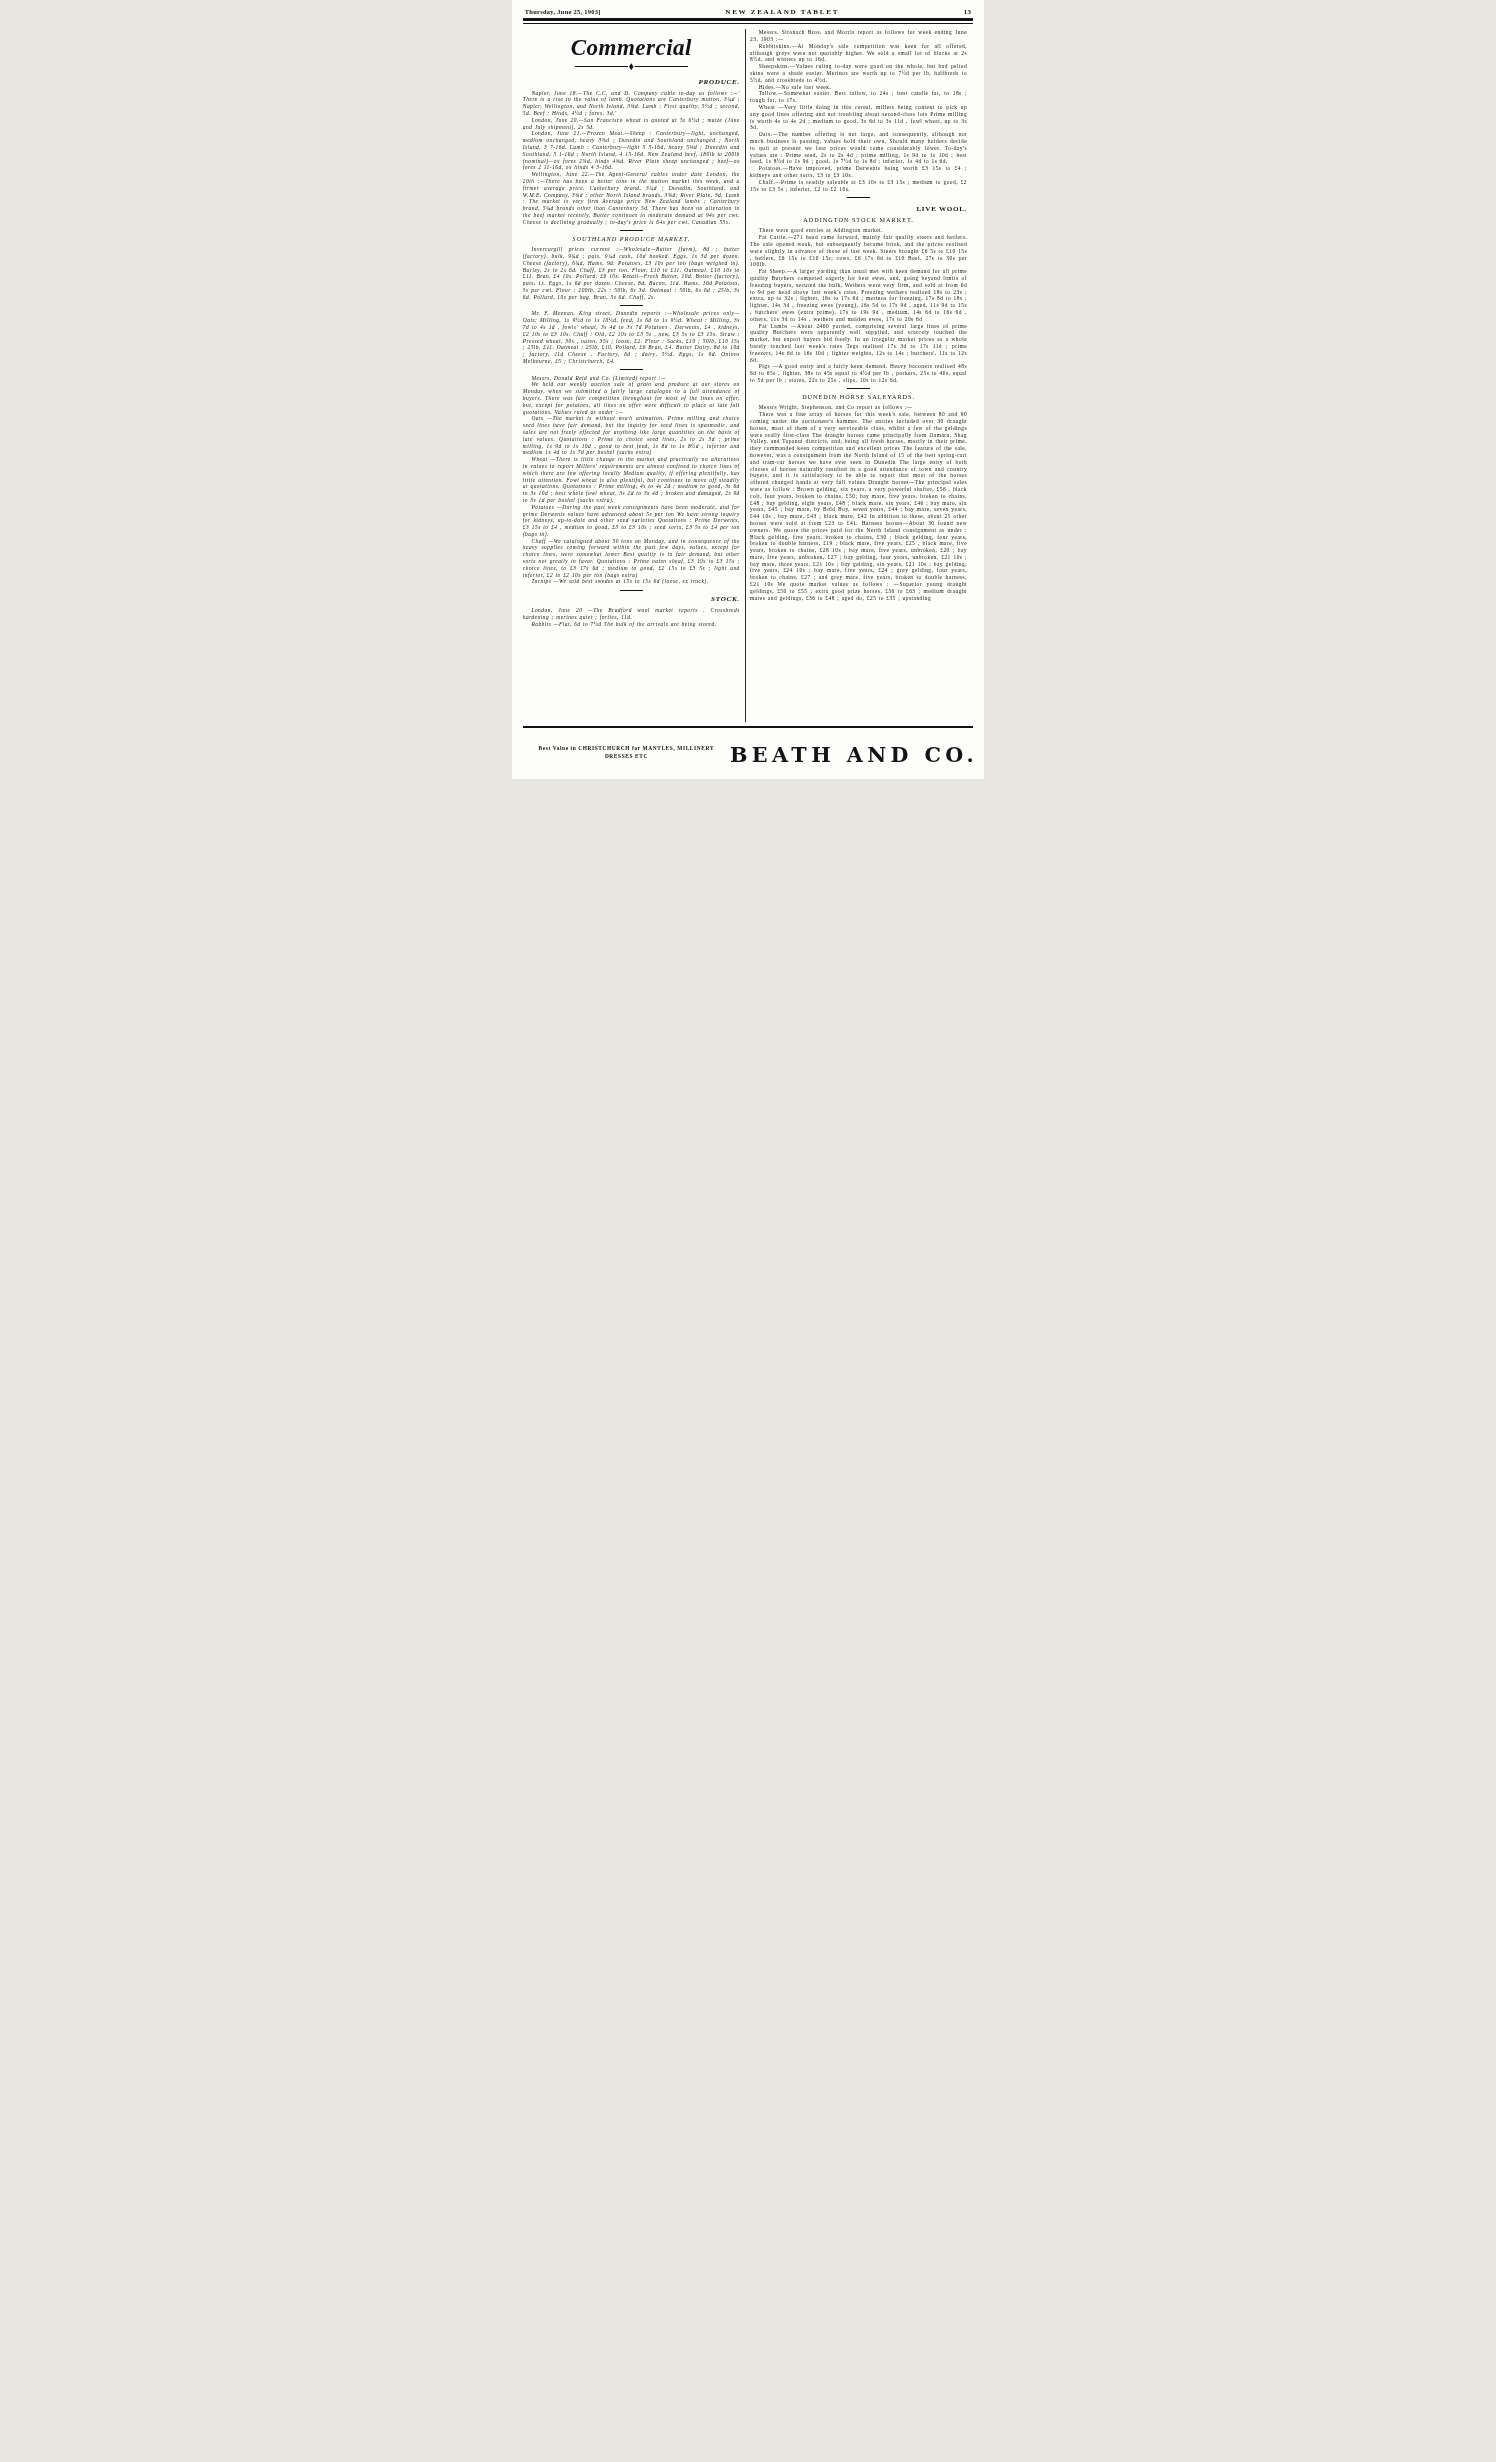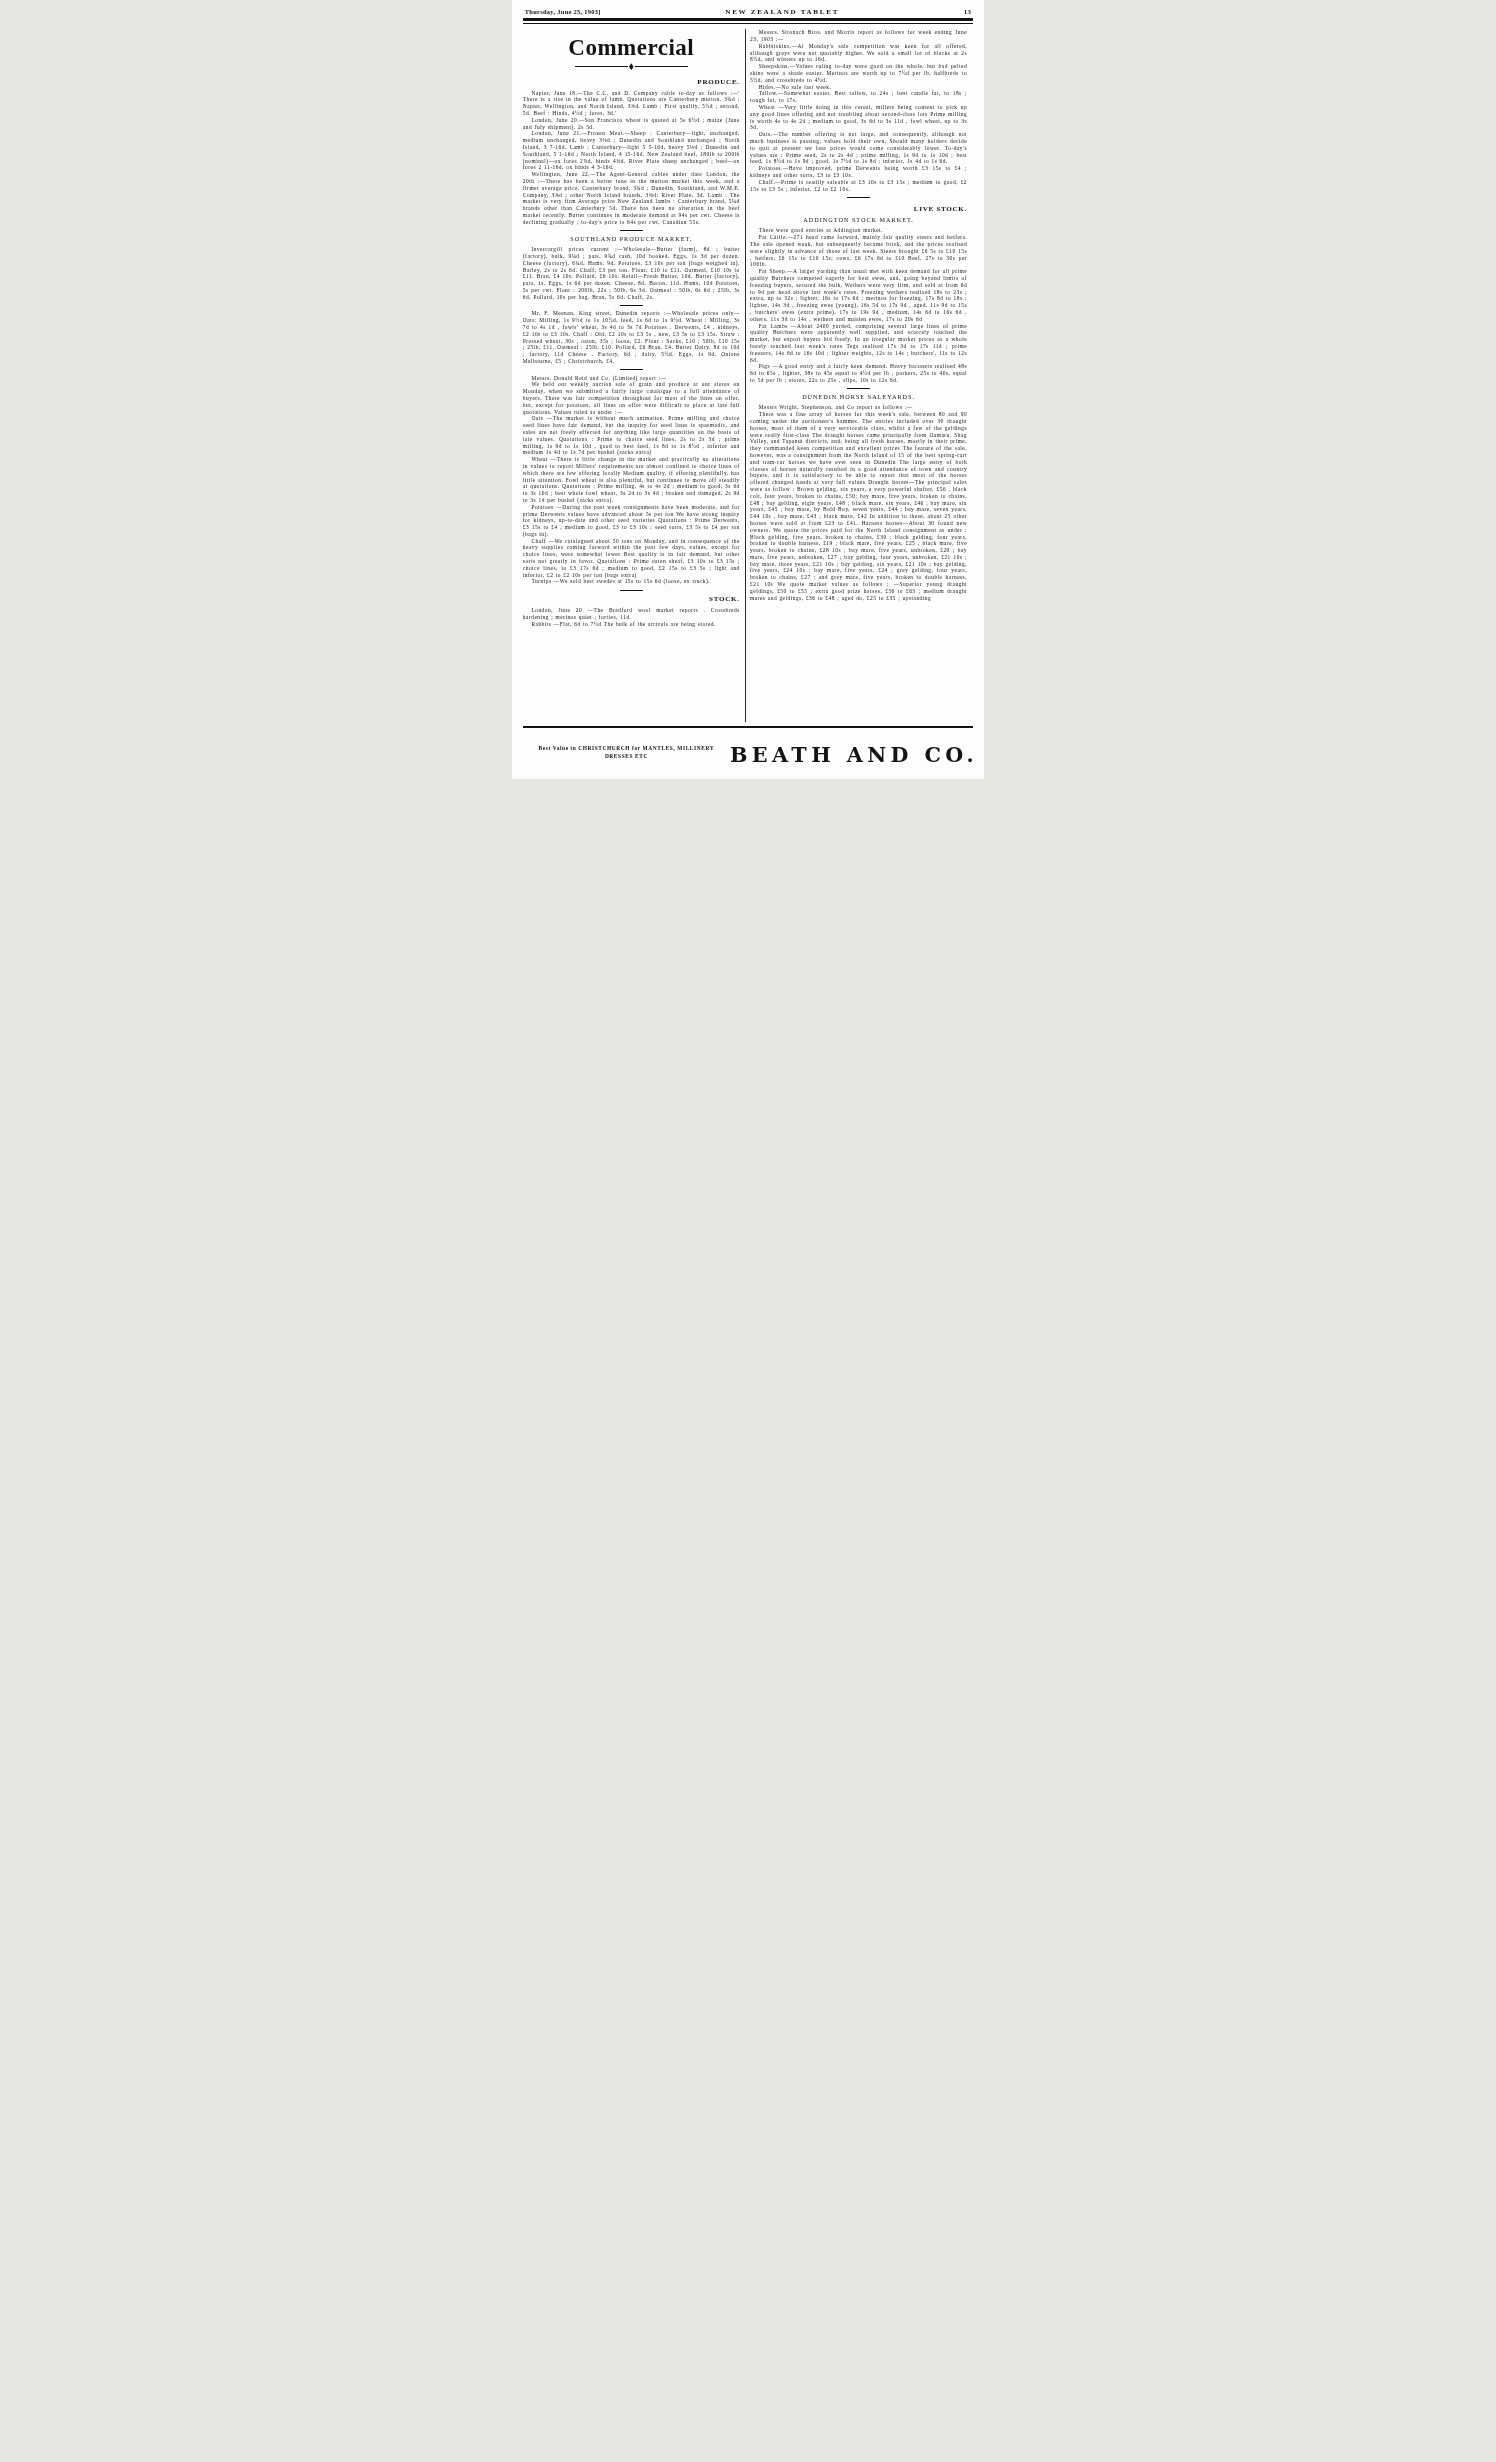--- a/index.html
+++ b/index.html
@@ -42,21 +42,21 @@
     display: flex;
     align-items: stretch;
     height: 693px;
     overflow: hidden;
   }
   .col {
     width: 217px;
     overflow: hidden;
     text-align: justify;
   }
-  .col-left { padding-right: 4.9px; }
+  .col-left { padding-right: 4.9px; font-style: italic; }
   .col-right { padding-left: 4.9px; }
   .col-divider {
     width: 0.5px;
     background: #2a2a2a;
     flex: 0 0 0.5px;
   }
   .col p {
     margin: 0;
     font-size: 5.4px;
     line-height: 6.8px;
@@ -190,21 +190,21 @@
       <p>Rabbitskins.—At Monday's sale competition was keen for all offered, although greys were not quotably higher. We sold a small lot of blacks at 2s 8½d, and winters up to 16d.</p>
       <p>Sheepskins.—Values ruling to-day were good on the whole, but bad pelted skins were a shade easier. Merinos are worth up to 7½d per lb, halfbreds to 5½d, and crossbreds to 4½d.</p>
       <p>Hides.—No sale last week.</p>
       <p>Tallow.—Somewhat easier. Best tallow, to 24s ; best candle fat, to 18s ; rough fat, to 17s.</p>
       <p>Wheat —Very little doing in this cereal, millers being content to pick up any good lines offering and not troubling about second-class lots  Prime milling is worth 4s to 4s 2d ; medium to good, 3s 6d to 3s 11d , fowl wheat, up to 3s 3d.</p>
       <p>Oats.—The number offering is not large, and consequently, although not much business is passing, values hold their own. Should many holders decide to quit at present we fear prices would come considerably lower. To-day's values are : Prime seed, 2s to 2s 4d ; prime milling, 1s 9d to 1s 10d ; best feed, 1s 8½d to 1s 9d ; good, 1s 7½d to 1s 8d ; inferior, 1s 4d to 1s 6d.</p>
       <p>Potatoes.—Have improved, prime Derwents being worth £3 15s to £4 ; kidneys and other sorts, £3 to £3 10s.</p>
       <p>Chaff.—Prime is readily saleable at £3 10s to £3 15s ; medium to good, £2 15s to £3 5s ; inferior, £2 to £2 10s.</p>
 
       <div class="rule-sm"></div>
-      <h2 class="heading-major" style="margin-top:6.9px;">LIVE STOCK.</h2>
+      <h2 class="heading-major" style="margin-top:6.9px;">LIVE WOOL.</h2>
       <h3 class="heading-minor">ADDINGTON STOCK MARKET.</h3>
       <p>There were good entries at Addington market.</p>
       <p>Fat Cattle.—271 head came forward, mainly fair quality steers and heifers. The sale opened weak, but subsequently became brisk, and the prices realised were slightly in advance of those of last week. Steers brought £6 5s to £10 15s , heifers, £6 15s to £10 15s; cows, £6 17s 6d to £10  Beef, 27s to 30s per 100lb.</p>
       <p>Fat Sheep.—A larger yarding than usual met with keen demand for all prime quality  Butchers competed eagerly for best ewes, and, going beyond limits of freezing buyers, secured the bulk,  Wethers were very firm, and sold at from 6d to 9d per head above last week's rates. Freezing wethers realised 18s to 23s ; extra, up to 32s ; lighter, 16s to 17s 6d ; merinos for freezing, 17s 8d to 18s ; lighter, 14s 3d , freezing ewes (young), 16s 5d to 17s 9d , aged, 11s 9d to 15s , butchers' ewes (extra prime), 17s to 19s 9d , medium, 14s 6d to 16s 6d , others, 11s 3d to 14s , wethers and maiden ewes, 17s to 20s 6d</p>
       <p>Fat Lambs —About 2400 yarded, comprising several large lines of prime quality  Butchers were apparently well supplied, and scarcely touched the market, but export buyers bid freely. In an irregular market prices as a whole barely touched last week's rates  Tegs realised 17s 3d to 17s 11d ; prime freezers, 14s 6d to 16s 10d ; lighter weights, 12s to 14s ; butchers', 11s to 12s 6d.</p>
       <p>Pigs —A good entry and a fairly keen demand. Heavy baconers realised 48s 6d to 65s , lighter, 38s to 45s equal to 4½d per lb , porkers, 25s to 40s, equal to 5d per lb ; stores, 22s to 25s , slips, 10s to 12s 6d.</p>
 
       <div class="rule-sm"></div>
       <h2 class="heading-minor">DUNEDIN HORSE SALEYARDS.</h2>
       <p>Messrs  Wright, Stephenson, and Co  report as follows :—</p>

